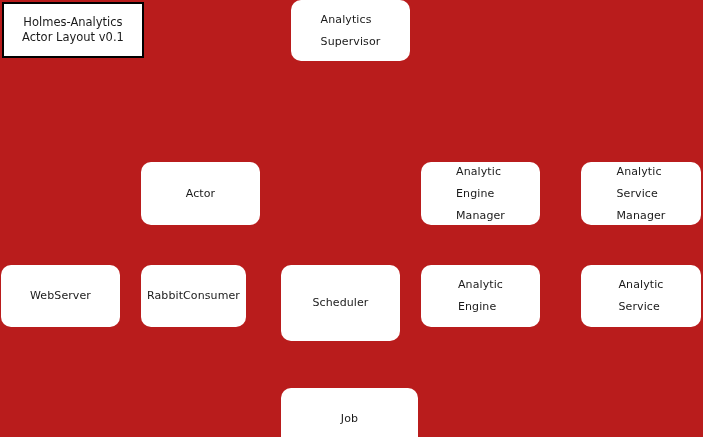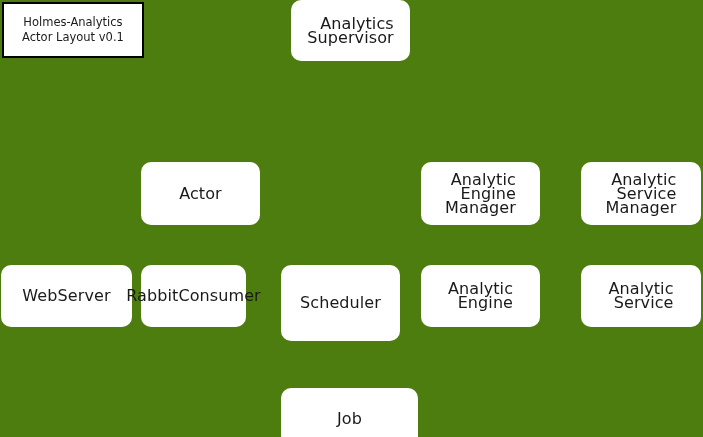--- a/index.html
+++ b/index.html
@@ -15,36 +15,36 @@
     overflow: hidden;
     font-family: "DejaVu Sans", "Liberation Sans", sans-serif;
   }
 
   #canvas {
     position: absolute;
     left: 0;
     top: 0;
     width: 703px;
     height: 437px;
-    background: #4d7c0f;
+    background: #b91c1c;
   }
 
   
   .node {
     position: absolute;
     box-sizing: border-box;
     background: #ffffff;
     color: #1a1a1a;
     border-radius: 10px;
     display: flex;
     align-items: center;
     justify-content: center;
-    text-align: right;
-    font-size: 16px;
-    line-height: 14px;
+    text-align: left;
+    font-size: 11px;
+    line-height: 22px;
     letter-spacing: 0.1px;
     white-space: pre-line;
     padding: 2px 6px;
   }
 
   
   .title-box {
     position: absolute;
     box-sizing: border-box;
     background: #ffffff;
@@ -75,21 +75,21 @@
   <div class="node" style="left:141px; top:162px; width:119px; height:63px;">Actor</div>
 
   <div class="node" style="left:421px; top:162px; width:119px; height:63px;">Analytic
 Engine
 Manager</div>
 
   <div class="node" style="left:581px; top:162px; width:120px; height:63px;">Analytic
 Service
 Manager</div>
 
-  <div class="node" style="left:1px; top:265px; width:131px; height:62px;">WebServer</div>
+  <div class="node" style="left:1px; top:265px; width:119px; height:62px;">WebServer</div>
 
   <div class="node" style="left:141px; top:265px; width:105px; height:62px;">RabbitConsumer</div>
 
   <div class="node" style="left:281px; top:265px; width:119px; height:76px;">Scheduler</div>
 
   <div class="node" style="left:421px; top:265px; width:119px; height:62px;">Analytic
 Engine</div>
 
   <div class="node" style="left:581px; top:265px; width:120px; height:62px;">Analytic
 Service</div>

